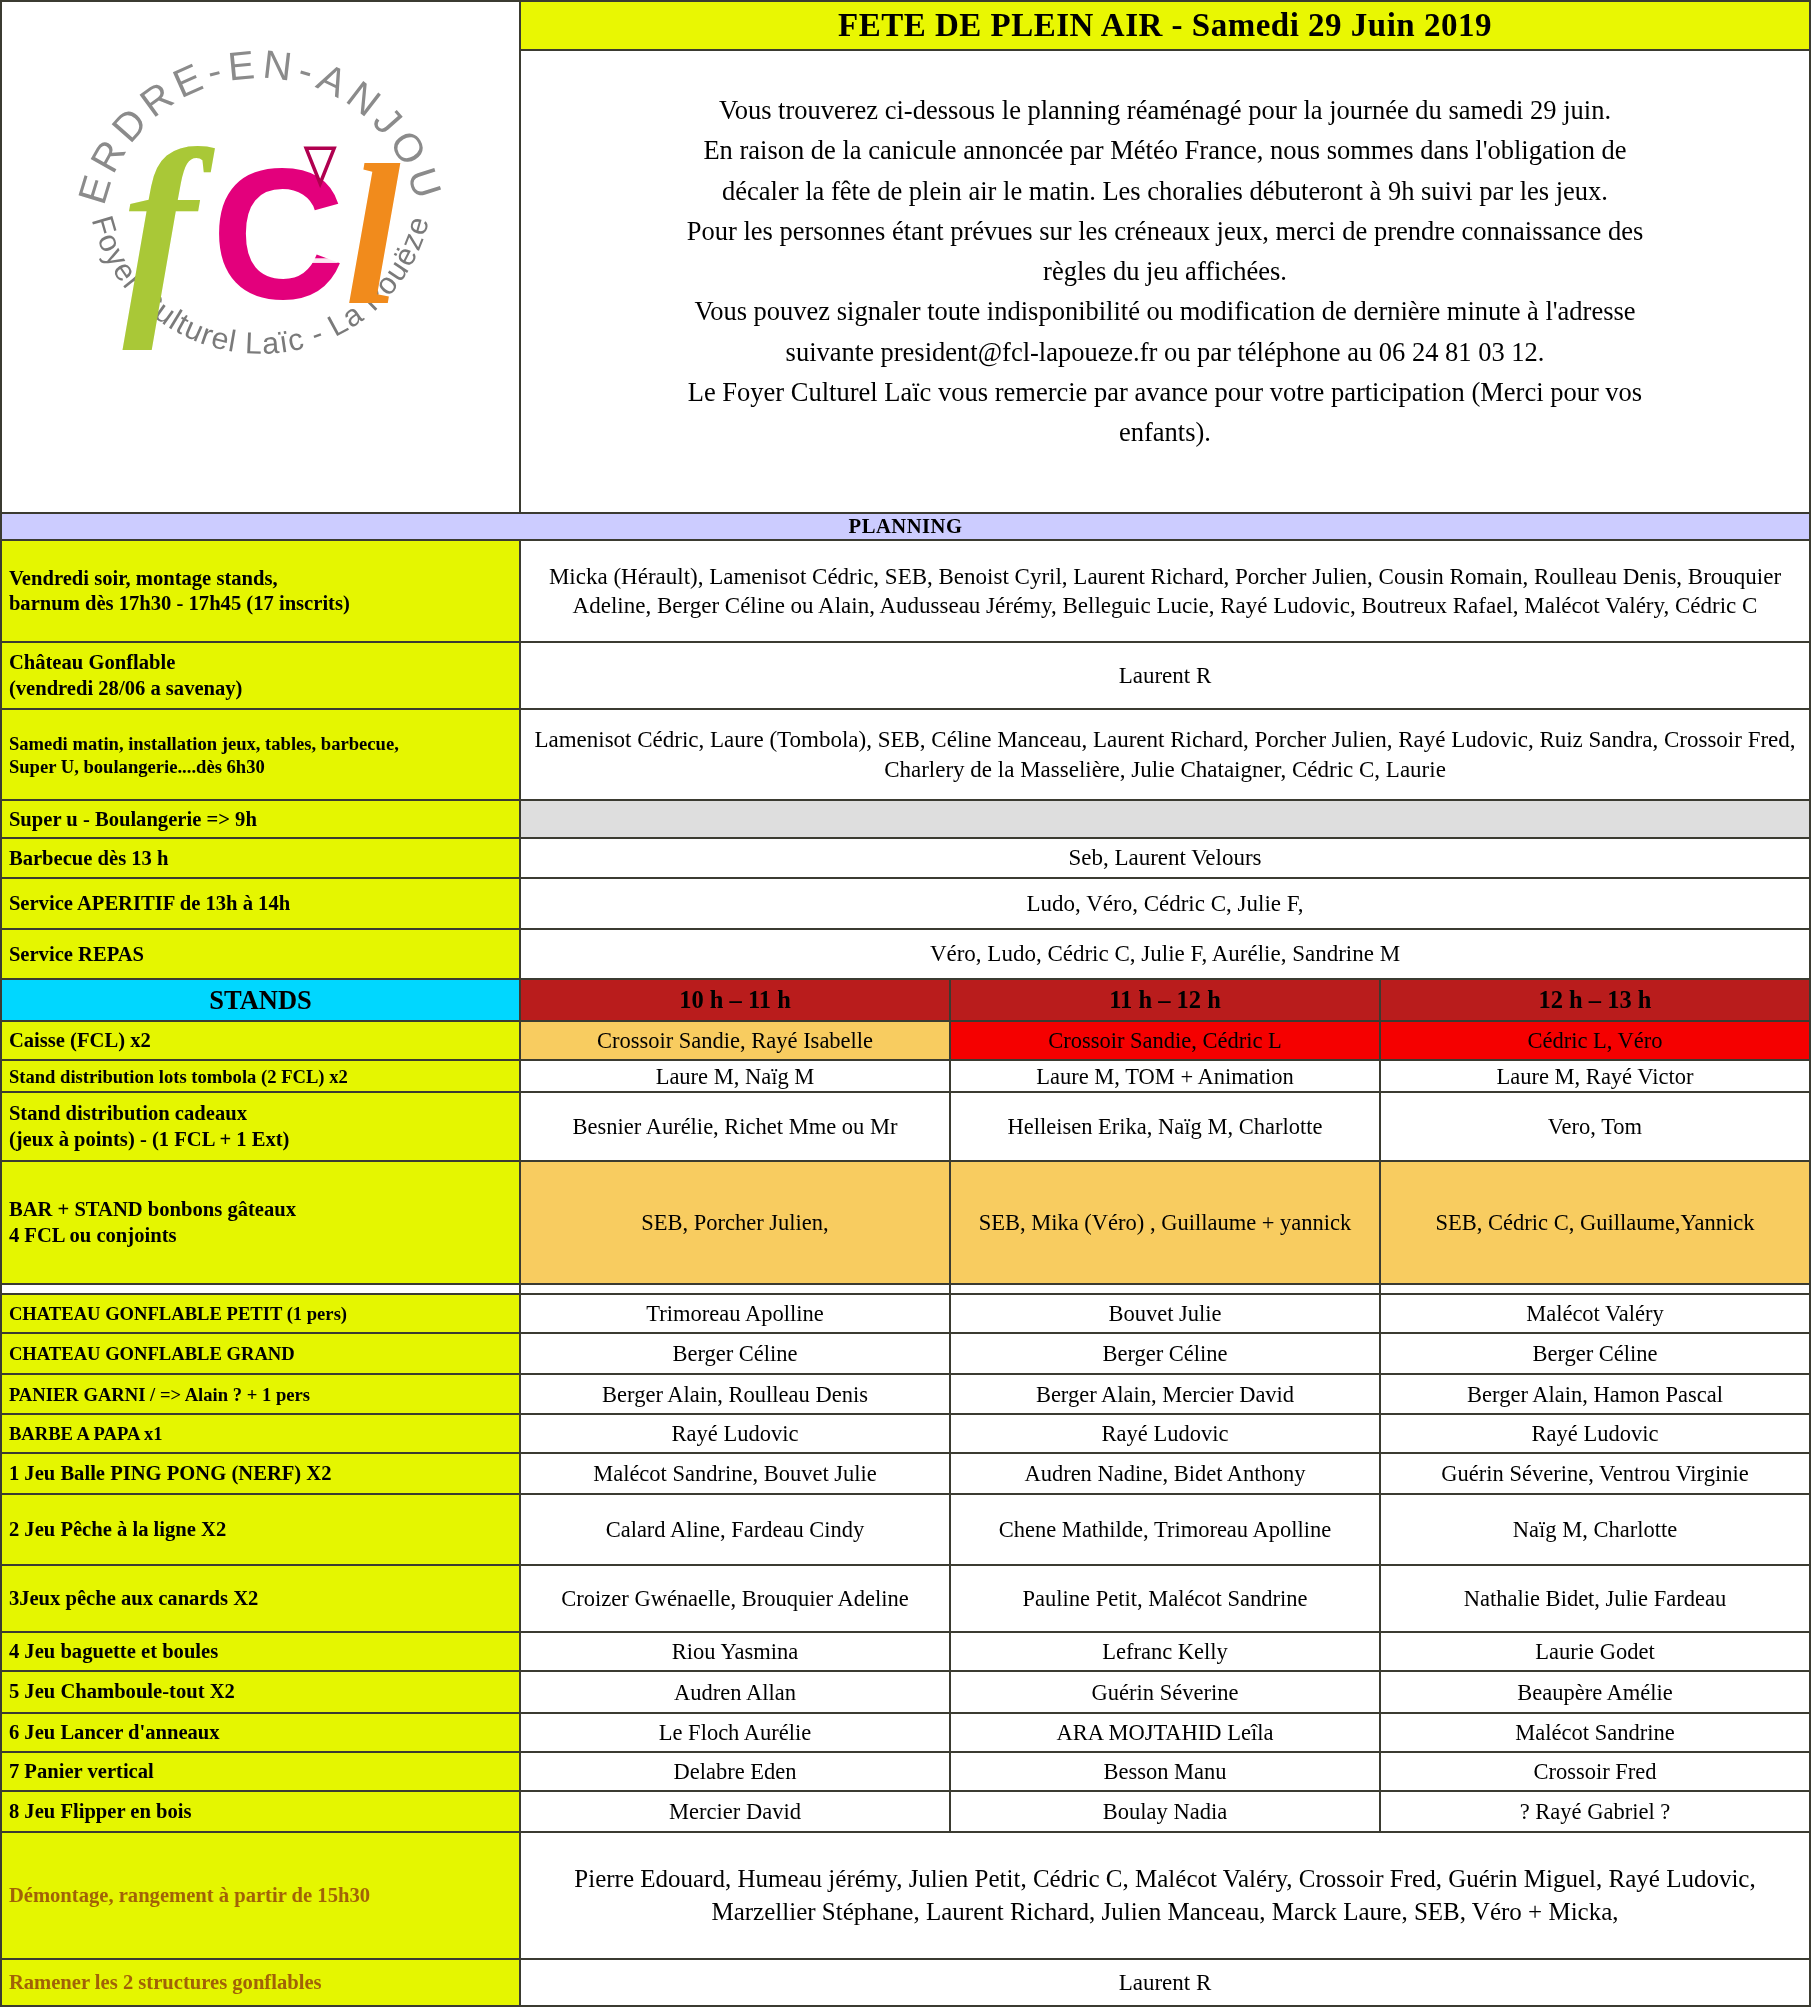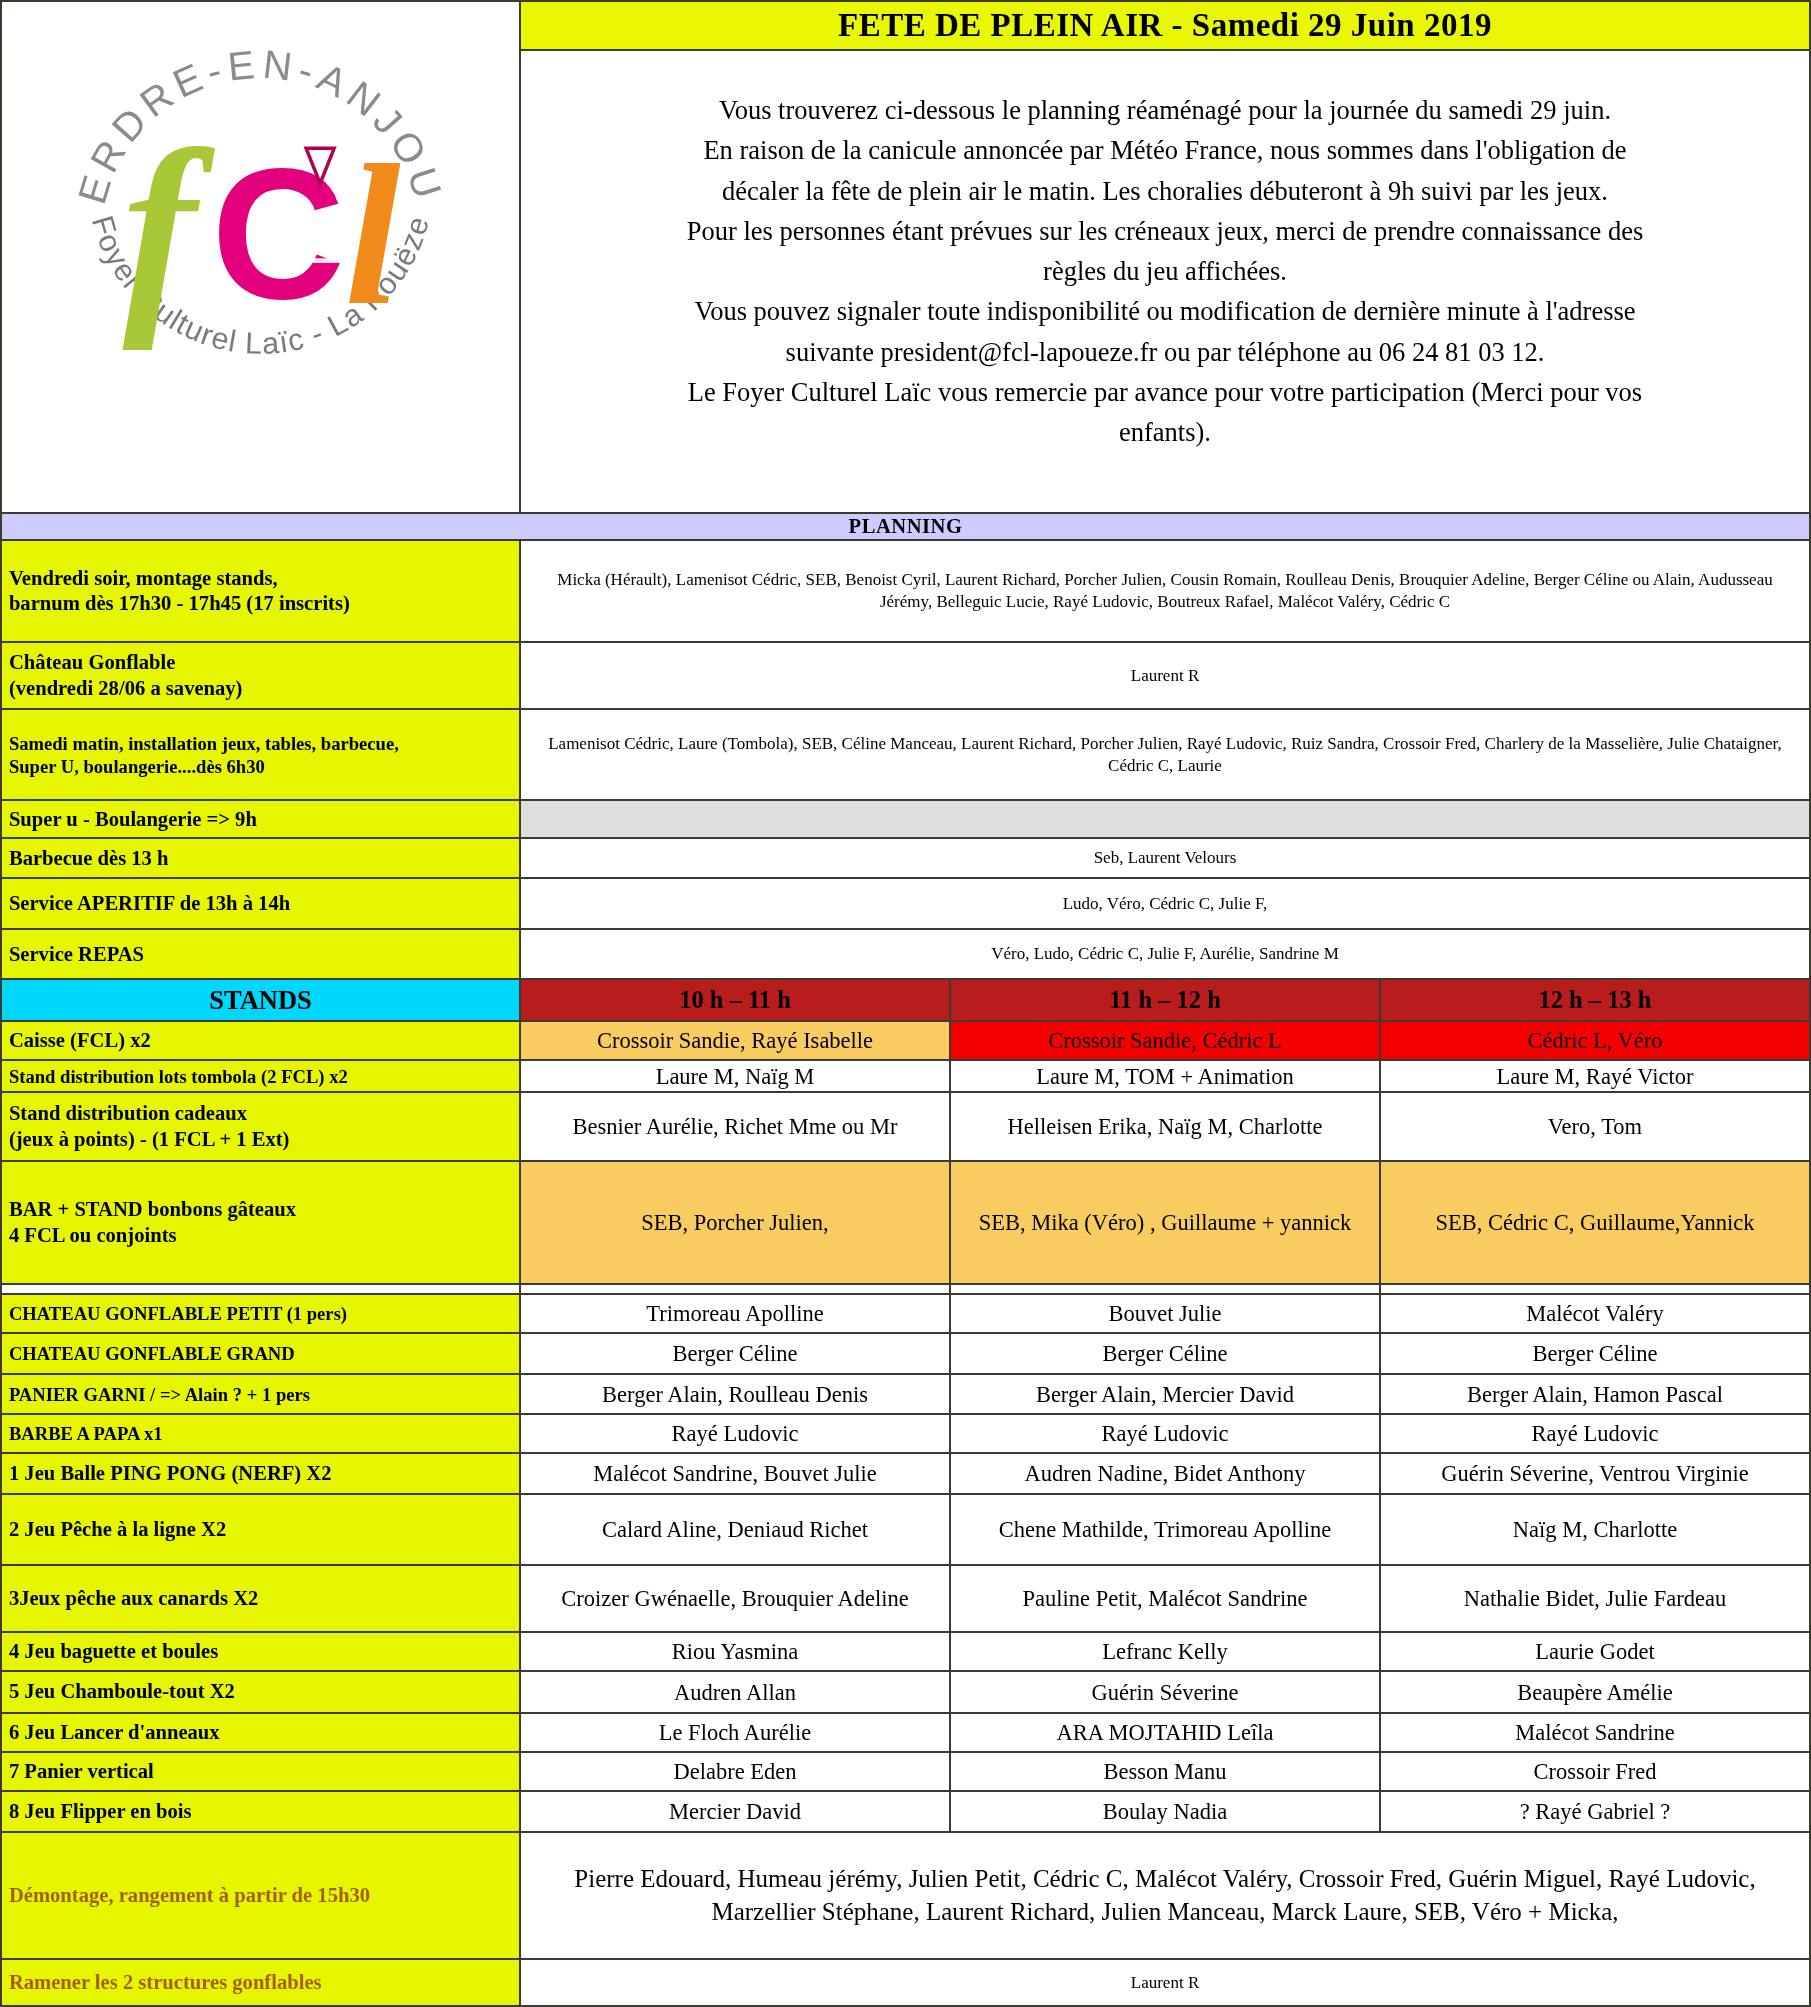--- a/index.html
+++ b/index.html
@@ -18,21 +18,21 @@
   .cell + .cell{border-left:2px solid #3b3b31;}
   .label{
     width:517px;flex:0 0 517px;
     background:#e5f600;
     justify-content:flex-start;text-align:left;
     font-weight:bold;font-size:20.6px;line-height:1.25;
     padding:2px 3.9px 2px 6.9px;
     white-space:pre-line;
   }
   .val{flex:1;font-size:22.5px;line-height:1.3;padding:2px 9.8px;}
-  .val.big{font-size:17px;font-family:Liberation Serif, serif;}
+  .val.big{font-size:23px;font-family:Liberation Serif, serif;}
   
   .top{display:flex;height:510px;border-top:none;}
   .logo-cell{width:517px;flex:0 0 517px;box-sizing:border-box;display:flex;justify-content:center;align-items:flex-start;background:#fff;}
   .top-right{flex:1;border-left:2px solid #3b3b31;display:flex;flex-direction:column;box-sizing:border-box;}
   .title-bar{
     height:49px;box-sizing:border-box;
     background:#e9f702;border-bottom:2.9px solid #3b3b31;
     display:flex;align-items:center;justify-content:center;
     font-weight:bold;font-size:33px;letter-spacing:0.5px;
   }
@@ -209,21 +209,21 @@
     <div class="cell val">Rayé Ludovic</div>
   </div>
   <div class="row" style="height:41px">
     <div class="cell label">1 Jeu Balle PING PONG (NERF) X2</div>
     <div class="cell val">Malécot Sandrine, Bouvet Julie</div>
     <div class="cell val">Audren Nadine, Bidet Anthony</div>
     <div class="cell val">Guérin Séverine, Ventrou Virginie</div>
   </div>
   <div class="row dash" style="height:71px">
     <div class="cell label">2 Jeu Pêche à la ligne X2</div>
-    <div class="cell val">Calard Aline, Deniaud Richet</div>
+    <div class="cell val">Calard Aline, Fardeau Cindy</div>
     <div class="cell val">Chene Mathilde, Trimoreau Apolline</div>
     <div class="cell val">Naïg M, Charlotte</div>
   </div>
   <div class="row dash" style="height:67px">
     <div class="cell label">3Jeux pêche aux canards X2</div>
     <div class="cell val">Croizer Gwénaelle, Brouquier Adeline</div>
     <div class="cell val">Pauline Petit, Malécot Sandrine</div>
     <div class="cell val">Nathalie Bidet, Julie Fardeau</div>
   </div>
   <div class="row dash" style="height:39px">

